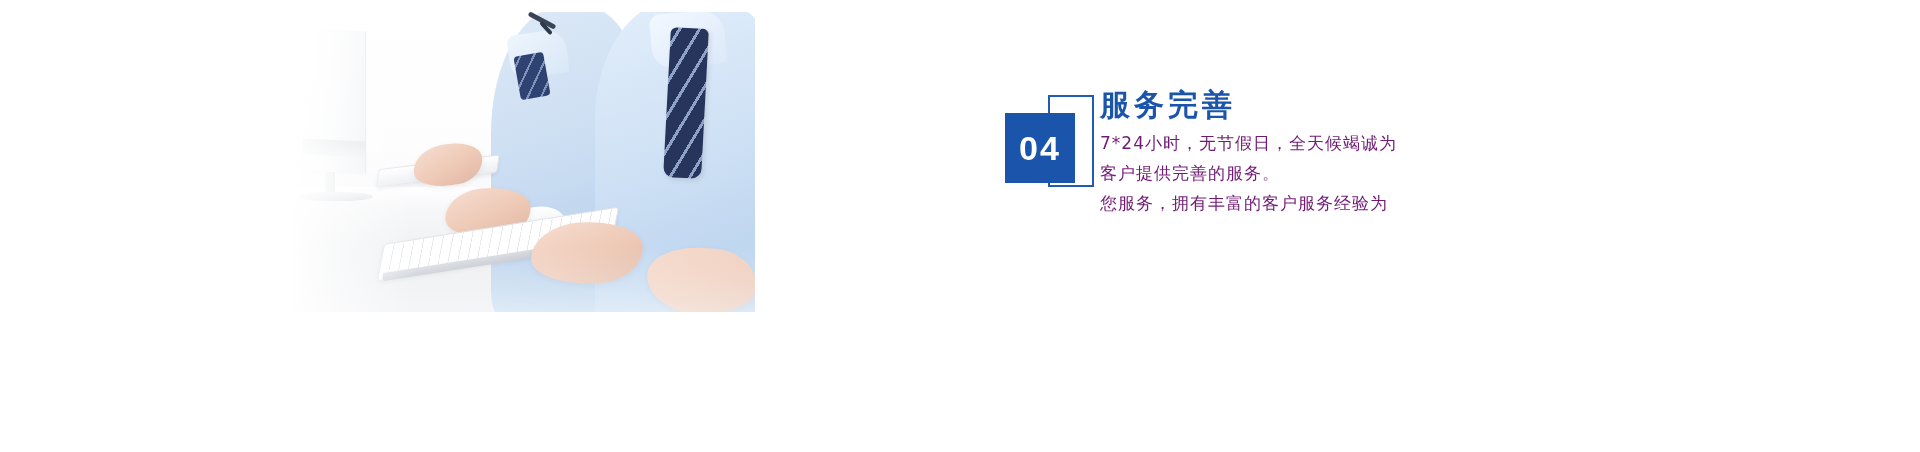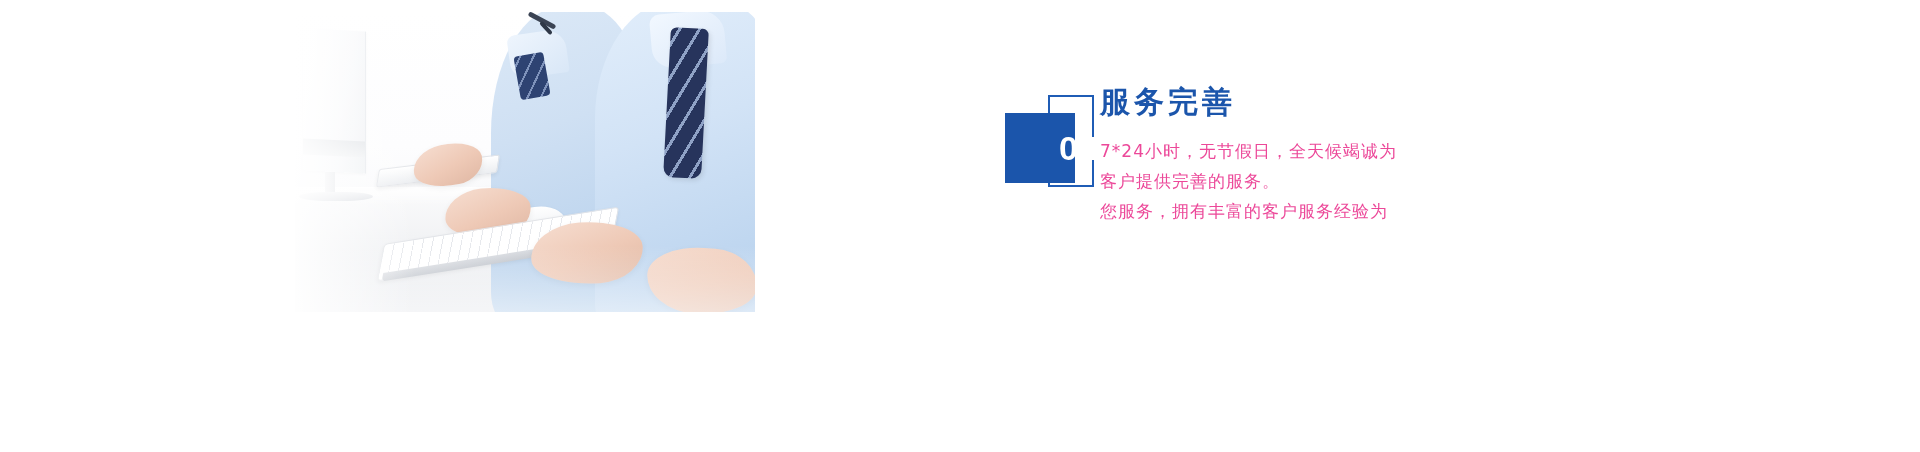--- a/index.html
+++ b/index.html
@@ -259,41 +259,40 @@
     height: 70px;
     display: flex;
     align-items: center;
     justify-content: center;
     color: #ffffff;
     font-size: 34px;
     font-weight: bold;
     letter-spacing: 2px;
     line-height: 1;
     font-family: "Liberation Sans", "DejaVu Sans", sans-serif;
-    margin-left: 40px;
   }
 
   .text-col {
     position: absolute;
     left: 95px;
     top: 0;
     width: 400px;
   }
   .headline {
     color: #1b55ab;
     font-size: 30px;
     font-weight: bold;
     letter-spacing: 4px;
     line-height: 1.1;
-    margin: 0 0 15px 0;
+    margin: 0 0 7px 0;
     white-space: nowrap;
-    font-family: Liberation Mono, monospace;
+    font-family: Liberation Serif, serif;
   }
   .body-text {
-    color: #ec4899;
+    color: #701a75;
     font-size: 17px;
     line-height: 30px;
     letter-spacing: 1px;
     margin: 0;
     font-family: "DejaVu Sans", "Liberation Sans", sans-serif;
   }
   .body-line { display: block; white-space: nowrap; }
 </style>
 </head>
 <body>

